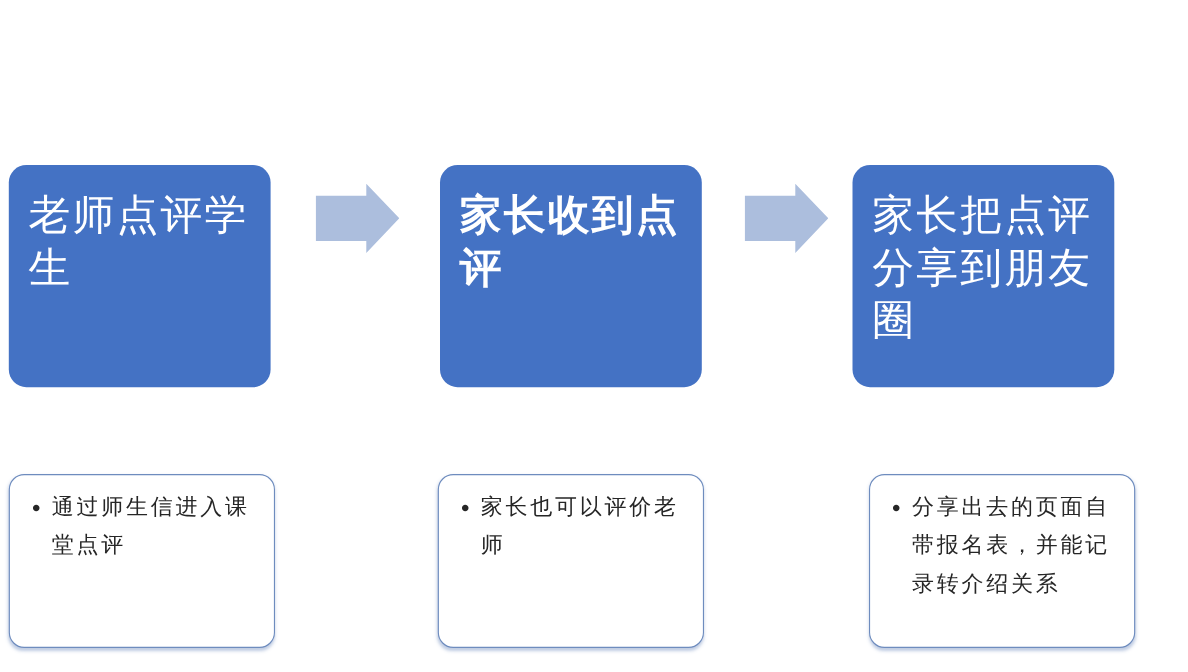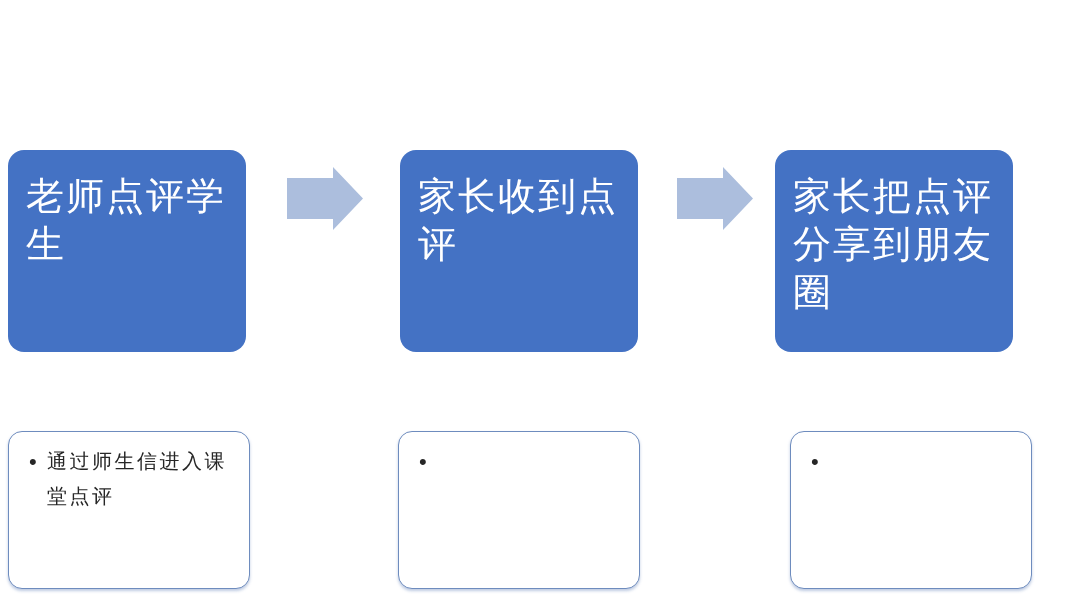--- a/index.html
+++ b/index.html
@@ -22,21 +22,21 @@
     background:var(--canvas-bg);
   }
   .step-box{
     position:absolute;
     top:150px;width:238px;height:202px;
     background:var(--step-fill);
     border-radius:16px;
     padding:22px 16px 0 18px;
   }
   .step-box.s1{left:8px;}
-  .step-box.s2{left:400px;}
+  .step-box.s2{left:400px;font-weight:bold;}
   .step-box.s3{left:775px;}
   .step-title{
     color:var(--step-text);
     font-size:38px;
     line-height:48px;
     letter-spacing:2px;
     word-break:break-all;
   }
   .arrow{
     position:absolute;
@@ -100,19 +100,21 @@
     <div class="step-title">家长把点评分享到朋友圈</div>
   </div>
 
   <div class="note-box n1">
     <span class="bullet">•</span>
     <div class="note-text">通过师生信进入课堂点评</div>
   </div>
 
   <div class="note-box n2">
     <span class="bullet">•</span>
+    <div class="note-text">家长也可以评价老师</div>
   </div>
 
   <div class="note-box n3">
     <span class="bullet">•</span>
+    <div class="note-text">分享出去的页面自带报名表，并能记录转介绍关系</div>
   </div>
 
 </div>
 
 </body></html>

